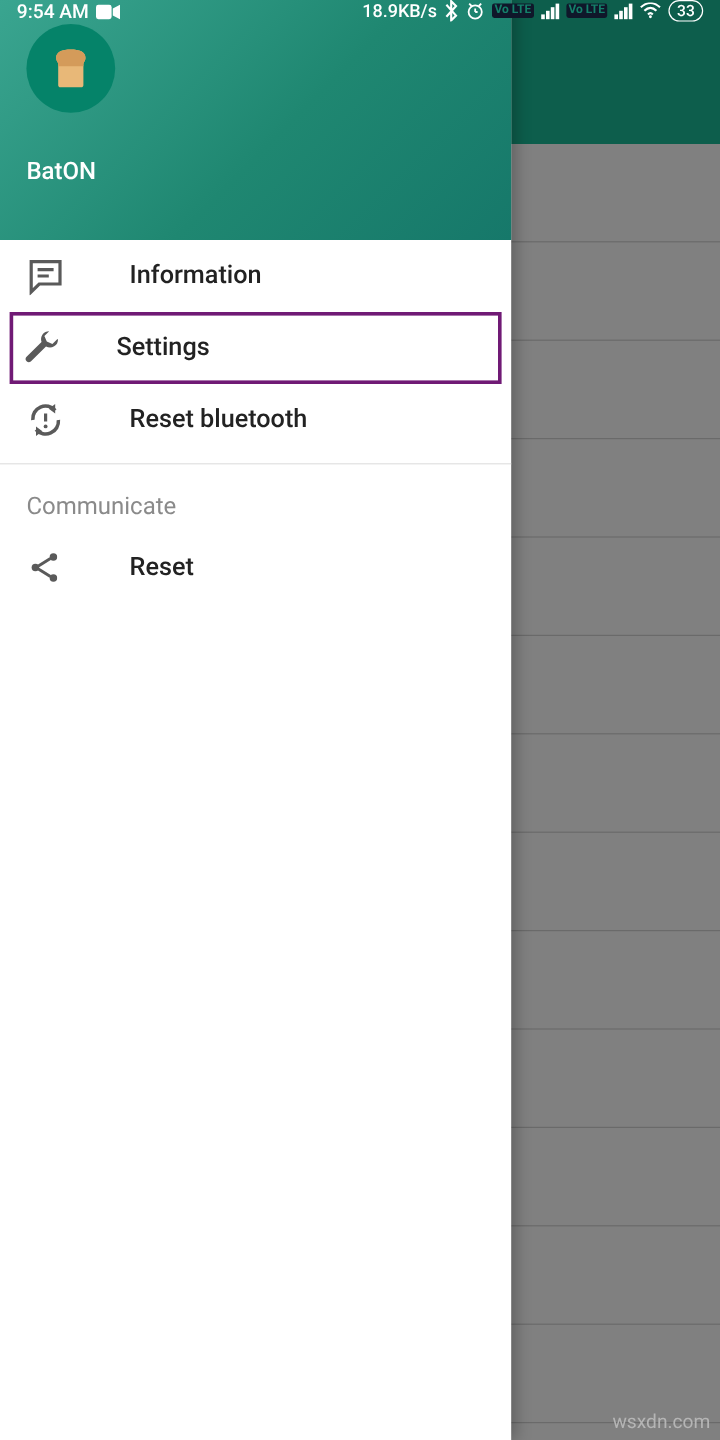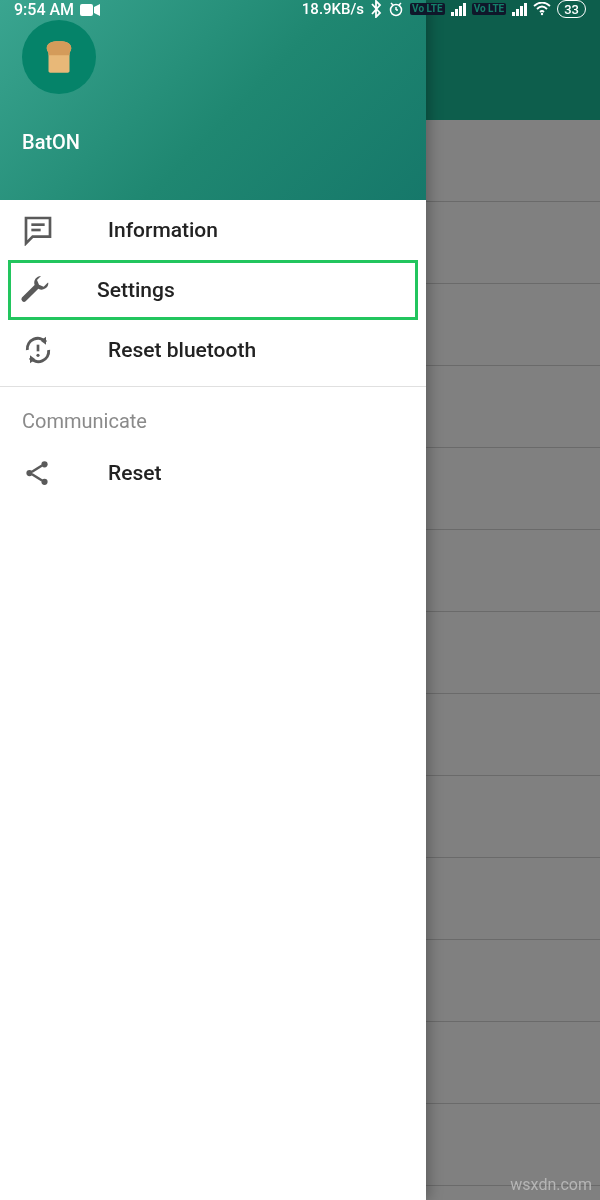--- a/index.html
+++ b/index.html
@@ -118,21 +118,21 @@
       display: flex;
       align-items: center;
       color: #5a5a5a;
     }
     .drawer-item .label {
       font-size: 21px;
       color: #222;
       font-weight: 500;
     }
     .highlight-box {
-      border: 3px solid #22c55e;
+      border: 3px solid #701a75;
       margin: 0 8px;
       padding-left: 8px;
       padding-right: 14px;
     }
     .section-divider {
       height: 1px;
       background: #e0e0e0;
       margin-top: 6px;
     }
     .section-header {

